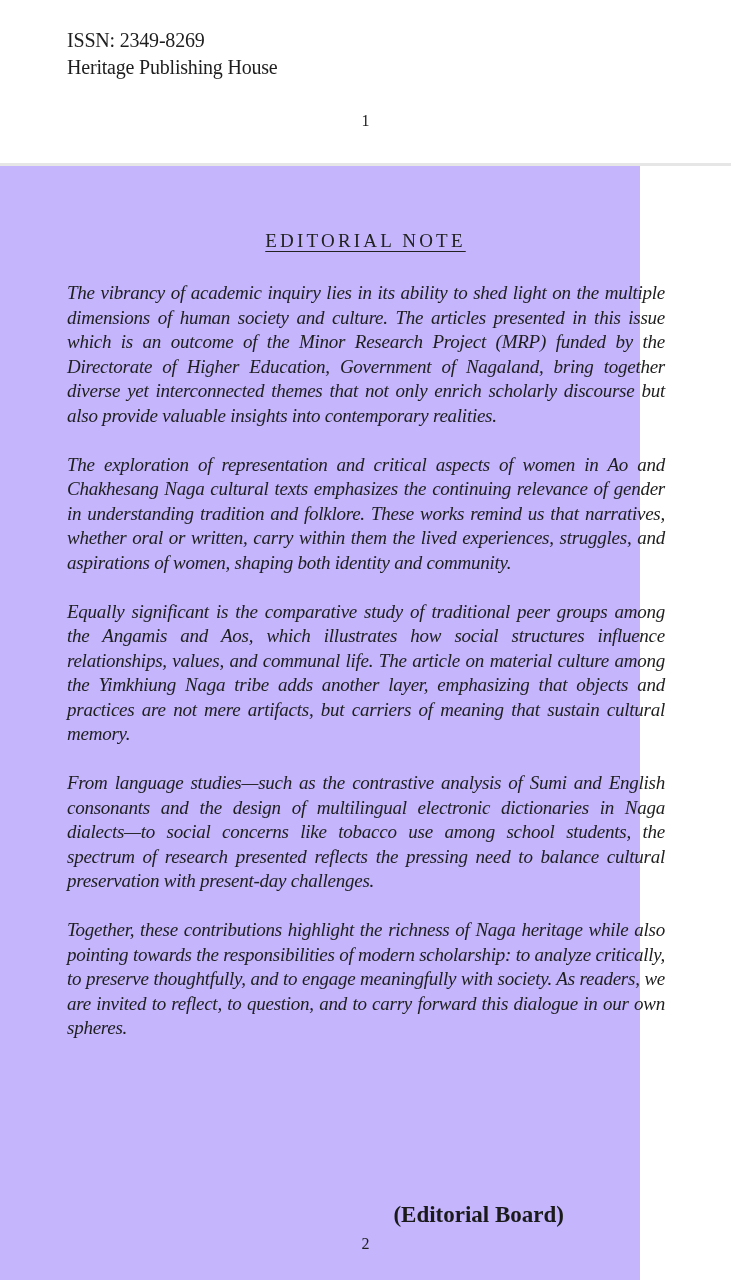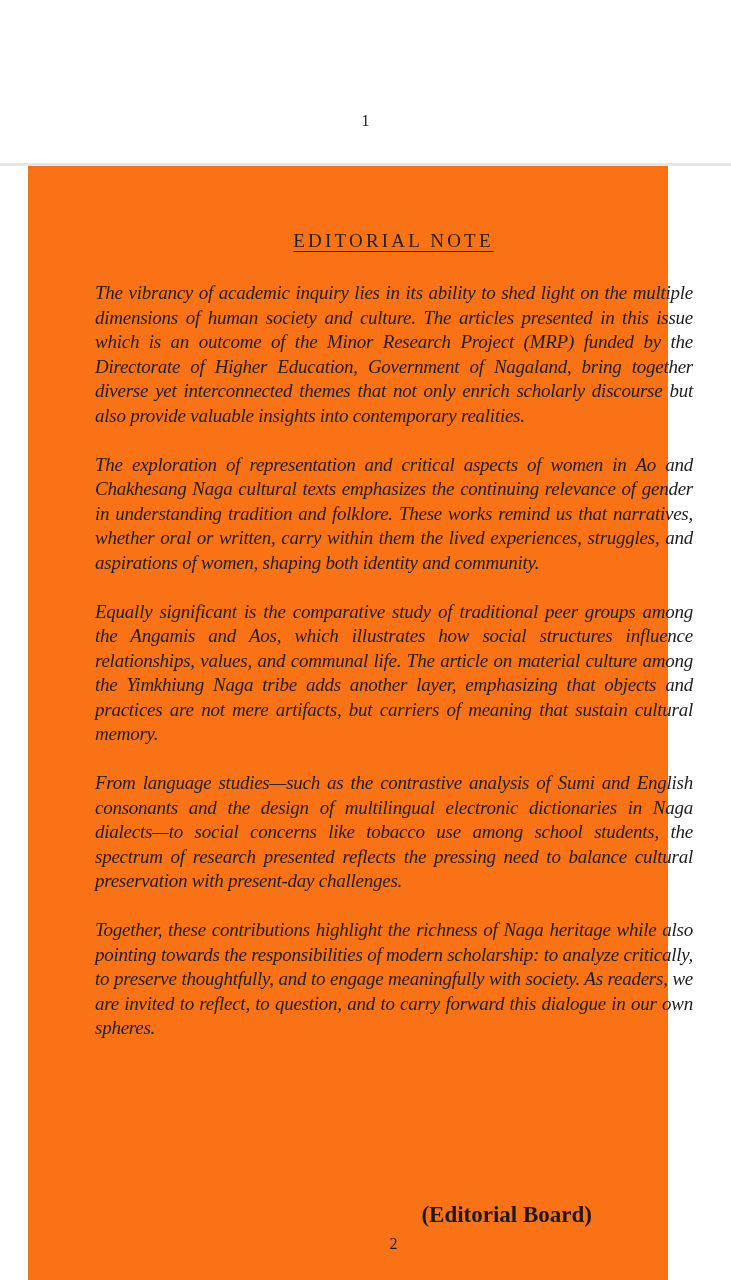--- a/index.html
+++ b/index.html
@@ -17,21 +17,21 @@
   }
   .header-line { display: block; white-space: nowrap; }
   .page-num-1 {
     position: absolute; left: 0; width: 731px; top: 112px; text-align: center;
     font-size: 16px;
   }
   .divider {
     position: absolute; left: 0; top: 163px; width: 731px; height: 3px; background: #e6e6e6;
   }
   .page2 {
-    position: absolute; left: 0; top: 166px; width: 640px; height: 1114px; background: #f97316; margin-left: 28px;
+    position: absolute; left: 0; top: 166px; width: 640px; height: 1114px; background: #c4b5fd;
   }
   .title {
     position: absolute; left: 0; width: 731px; top: 64px; text-align: center;
   }
   .title span {
     font-size: 19px; letter-spacing: 3.2px; text-decoration: underline;
     text-underline-offset: 4px; text-decoration-thickness: 1px; color: #222;
   }
   .body-text {
     position: absolute; left: 67px; width: 598px; top: 115px;
@@ -45,20 +45,22 @@
   .page-num-2 {
     position: absolute; left: 0; width: 731px; top: 1069px; text-align: center;
     font-size: 16px;
   }
 </style>
 </head>
 <body>
 
 <div class="page1">
   <div class="header-block">
+    <span class="header-line">ISSN: 2349-8269</span>
+    <span class="header-line">Heritage Publishing House</span>
   </div>
   <div class="page-num-1">1</div>
 </div>
 
 <div class="divider"></div>
 
 <div class="page2">
   <div class="title">
     <span>EDITORIAL NOTE</span>
   </div>

